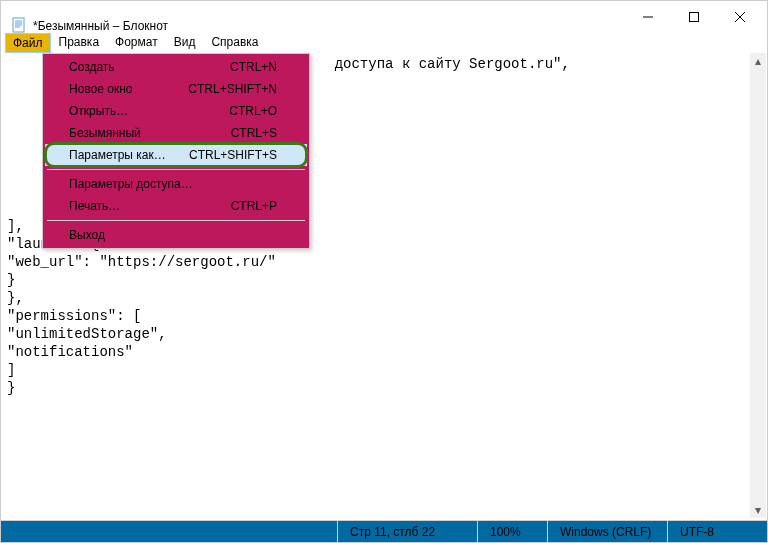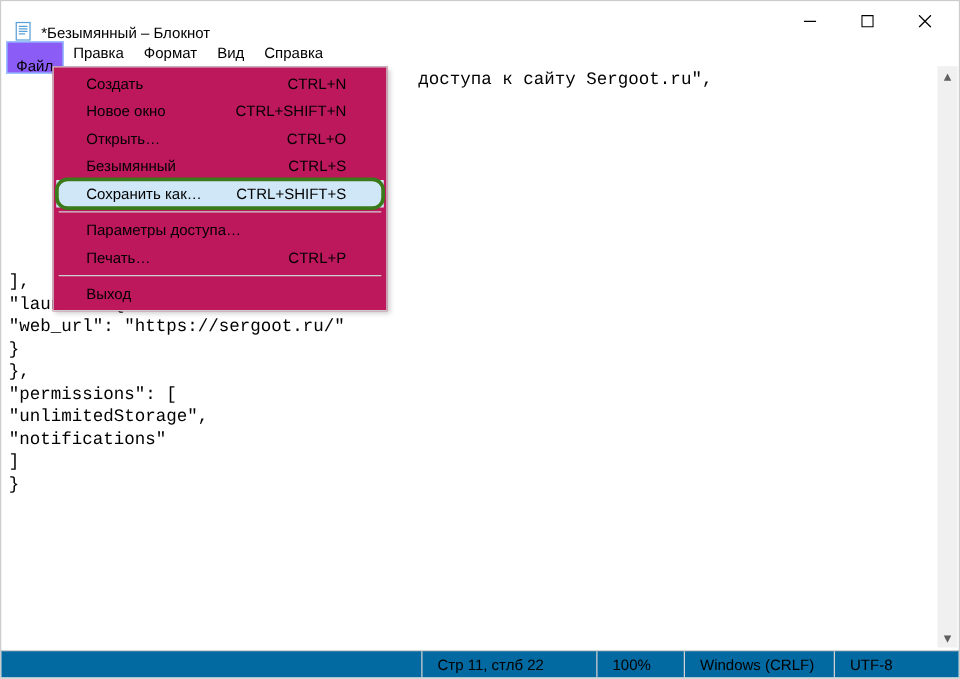--- a/index.html
+++ b/index.html
@@ -47,23 +47,23 @@
   height: 20px;
   padding: 0 4px;
   background: #fff;
 }
 .menubar-item {
   padding: 2px 8px;
   font-size: 12px;
   cursor: default;
 }
 .menubar-item.active {
-  background: #8b5cf6;
+  background: #eab308;
   border: 1px solid #99d1ff;
-  padding: 12px 7px;
+  padding: 2px 7px;
 }
 .editor-area {
   position: relative;
   font-family: Consolas, 'Courier New', monospace;
   font-size: 14px;
   line-height: 18px;
   padding: 2px 4px;
   white-space: pre;
   color: #000;
   height: calc(100% - 74px);
@@ -221,21 +221,21 @@
   </div>
   <div class="menu-item">
     <span>Открыть…</span>
     <span class="menu-shortcut">CTRL+O</span>
   </div>
   <div class="menu-item">
     <span>Безымянный</span>
     <span class="menu-shortcut">CTRL+S</span>
   </div>
   <div class="menu-item highlight">
-    <span>Сохранить как…</span>
+    <span>Параметры как…</span>
     <span class="menu-shortcut">CTRL+SHIFT+S</span>
   </div>
   <div class="menu-separator"></div>
   <div class="menu-item">
     <span>Параметры доступа…</span>
     <span class="menu-shortcut"></span>
   </div>
   <div class="menu-item">
     <span>Печать…</span>
     <span class="menu-shortcut">CTRL+P</span>

